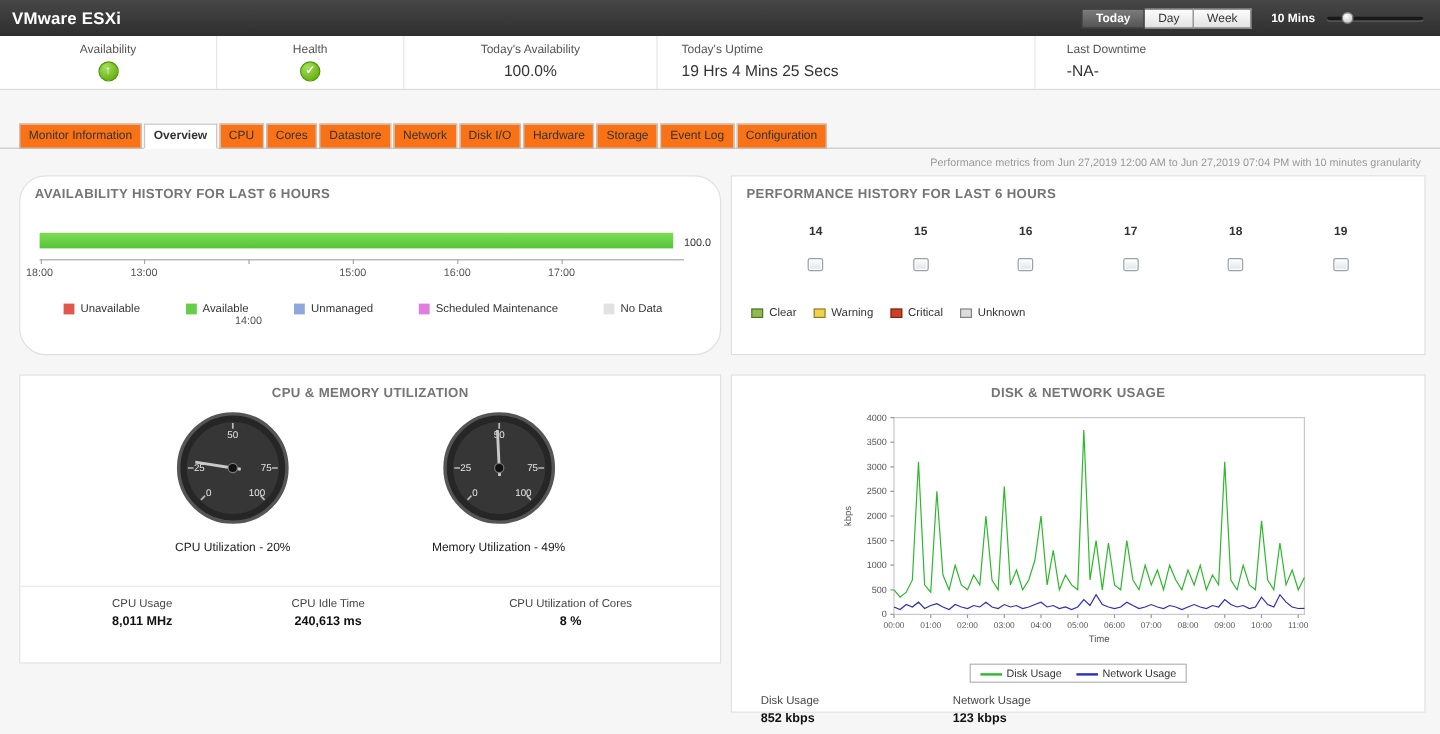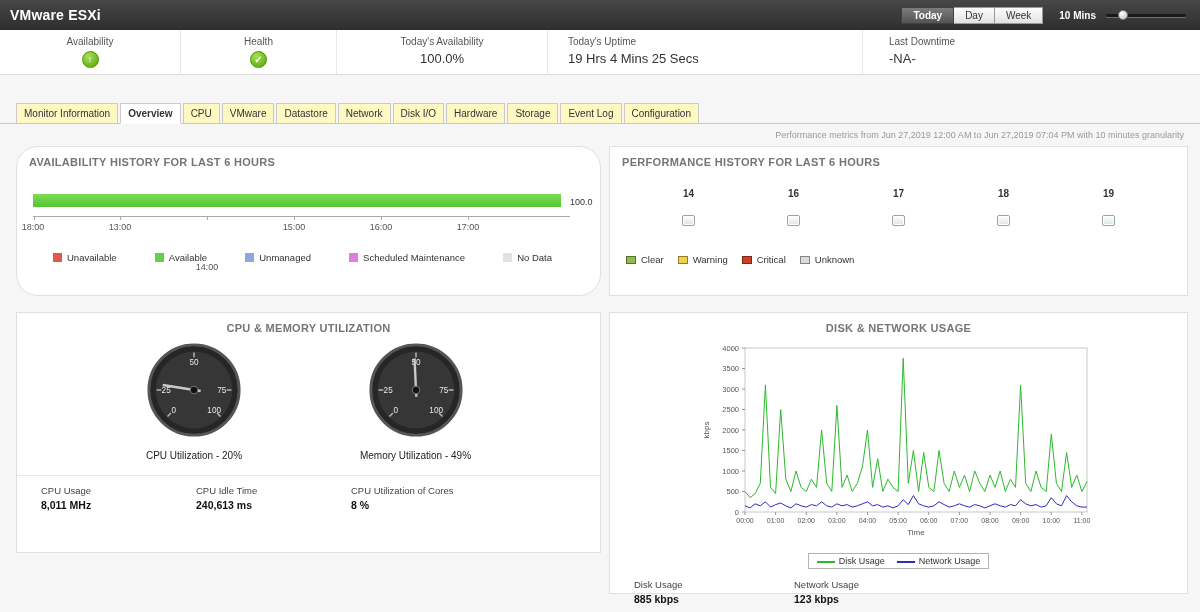--- a/index.html
+++ b/index.html
@@ -29,21 +29,21 @@
   .status-cell.c1{width:156px;} .status-cell.c2{width:181px;} .status-cell.c3{width:211px;}
   .status-cell.c4{width:315px;text-align:left;padding-left:20px;}
   .status-cell.c5{flex:1;text-align:left;padding-left:26px;border-right:none;}
   .status-label{font-size:10px;color:#555;}
   .status-value{font-size:13px;color:#333;margin-top:4px;}
   .status-icon{width:17px;height:17px;border-radius:50%;display:inline-flex;align-items:center;justify-content:center;
     background:radial-gradient(circle at 35% 28%,#a5e05a,#55a300);border:1px solid #4c9300;color:#fff;font-size:10px;font-weight:bold;margin-top:4px;line-height:1;}
 
   
   .tabs{display:flex;align-items:flex-end;margin-top:28px;padding-left:16px;border-bottom:1px solid #c9c9c9;}
-  .tab{font-size:10px;color:#333;background:#fef9c3;border:1px solid #c9c9c9;padding:4px 7px;margin-right:2px;margin-bottom:-1px;cursor:pointer;white-space:nowrap;}
+  .tab{font-size:10px;color:#333;background:#f97316;border:1px solid #c9c9c9;padding:4px 7px;margin-right:2px;margin-bottom:-1px;cursor:pointer;white-space:nowrap;}
   .tab.active{background:#fff;font-weight:bold;border-bottom-color:#fff;}
   .metrics-note{font-size:9px;color:#999;text-align:right;padding:6px 16px 2px;}
 
   
   .content{display:flex;gap:8px;padding:4px 8px 0 16px;}
   .col-left{width:585px;display:flex;flex-direction:column;gap:16px;}
   .col-right{width:579px;display:flex;flex-direction:column;gap:16px;}
   .panel{background:#fff;border:1px solid #e0e0e0;}
   .panel-title{font-size:11px;font-weight:bold;color:#757575;padding:9px 12px 6px;letter-spacing:.3px;}
   .panel-title.center{text-align:center;}
@@ -73,21 +73,21 @@
   .perf-hour{font-size:10px;color:#333;font-weight:bold;}
   .perf-icon{margin-top:16px;display:inline-block;width:13px;height:11px;border:1px solid #97a2aa;border-radius:2px;background:linear-gradient(#fefefe,#dde4e8);box-shadow:inset 0 0 0 1px #fff;cursor:pointer;}
   .perf-legend{display:flex;gap:14px;padding:24px 0 0 16px;}
   .perf-legend .swatch{border:1px solid rgba(0,0,0,.4);width:10px;height:8px;}
 
   
   .panel.cpumem{height:241px;}
   .gauges{display:flex;justify-content:space-around;padding:2px 70px 0;}
   .gauge{text-align:center;}
   .gauge-label{font-size:10px;color:#222;margin-top:8px;}
-  .cpu-stats{display:flex;border-top:1px solid #e9e9e9;margin-top:14px;padding:9px 0 0 24px;}
+  .cpu-stats{display:flex;border-top:1px solid #e9e9e9;margin-top:26px;padding:9px 0 0 24px;text-align:center;}
   .stat{width:155px;}
   .stat:last-child{flex:1;}
   .stat-label{font-size:9.5px;color:#444;}
   .stat-value{font-size:10.5px;color:#111;font-weight:bold;margin-top:3px;}
 
   
   .panel.disknet{height:282px;}
   .chart-wrap{text-align:center;}
   #usage-chart{margin-top:0;}
   .chart-legend{display:inline-flex;border:1px solid #b3b3b3;padding:2px 8px;gap:12px;font-size:9px;color:#333;align-items:center;background:#fff;}
@@ -134,21 +134,21 @@
   <div class="status-cell c5">
     <div class="status-label">Last Downtime</div>
     <div class="status-value">-NA-</div>
   </div>
 </div>
 
 <div class="tabs">
   <div class="tab">Monitor Information</div>
   <div class="tab active">Overview</div>
   <div class="tab">CPU</div>
-  <div class="tab">VMware</div>
+  <div class="tab">Cores</div>
   <div class="tab">Datastore</div>
   <div class="tab">Network</div>
   <div class="tab">Disk I/O</div>
   <div class="tab">Hardware</div>
   <div class="tab">Storage</div>
   <div class="tab">Event Log</div>
   <div class="tab">Configuration</div>
 </div>
 
 <div class="metrics-note">Performance metrics from Jun 27,2019 12:00 AM to Jun 27,2019 07:04 PM with 10 minutes granularity</div>
@@ -257,20 +257,21 @@
       </div>
     </section>
 
   </div>
   <div class="col-right">
 
     <section class="panel performance">
       <div class="panel-title">PERFORMANCE HISTORY FOR LAST 6 HOURS</div>
       <div class="perf-hours">
         <div class="perf-col"><div class="perf-hour">14</div><span class="perf-icon"></span></div>
+        <div class="perf-col"><div class="perf-hour">15</div><span class="perf-icon"></span></div>
         <div class="perf-col"><div class="perf-hour">16</div><span class="perf-icon"></span></div>
         <div class="perf-col"><div class="perf-hour">17</div><span class="perf-icon"></span></div>
         <div class="perf-col"><div class="perf-hour">18</div><span class="perf-icon"></span></div>
         <div class="perf-col"><div class="perf-hour">19</div><span class="perf-icon"></span></div>
       </div>
       <div class="perf-legend">
         <span class="legend-item">
             <i class="swatch" style="background-color: rgb(143, 188, 78);"></i>
             <span>Clear</span>
           </span>
@@ -344,21 +345,21 @@
         <div>
           <span class="chart-legend">
             <span><i class="line-sample" style="border-top-color: rgb(45, 184, 45);"></i><span>Disk Usage</span></span>
             <span><i class="line-sample" style="border-top-color: rgb(45, 45, 184);"></i><span>Network Usage</span></span>
           </span>
         </div>
       </div>
       <div class="dn-stats">
         <div class="dn-stat">
           <div class="stat-label">Disk Usage</div>
-          <div class="stat-value">885 kbps</div>
+          <div class="stat-value">852 kbps</div>
         </div>
         <div class="dn-stat">
           <div class="stat-label">Network Usage</div>
           <div class="stat-value">123 kbps</div>
         </div>
       </div>
     </section>
 
   </div>
 </div>

